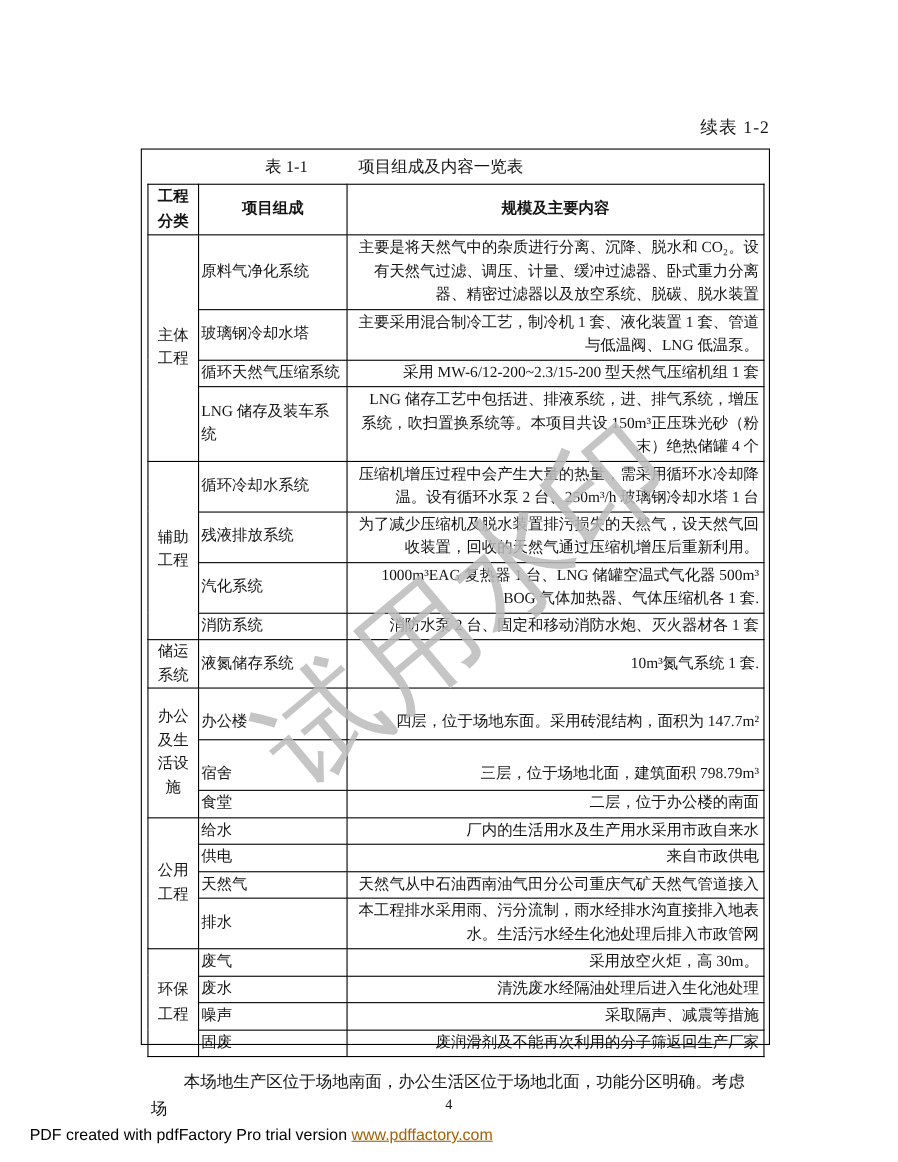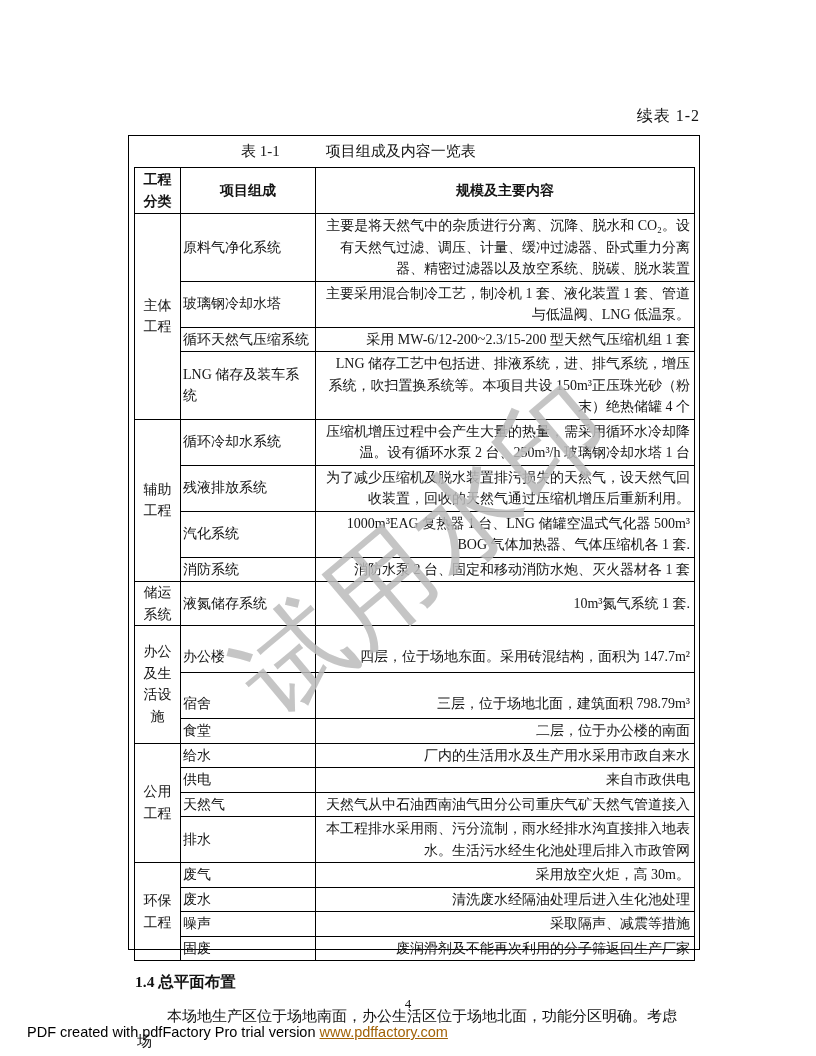--- a/index.html
+++ b/index.html
@@ -163,21 +163,20 @@
         <td class="name-cell">噪声</td>
         <td class="content-cell">采取隔声、减震等措施</td>
       </tr>
       <tr>
         <td class="name-cell">固废</td>
         <td class="content-cell">废润滑剂及不能再次利用的分子筛返回生产厂家</td>
       </tr>
     </tbody>
   </table>
 
-  <div class="section-heading">1.4 总平面布置</div>
   <div class="section-para">本场地生产区位于场地南面，办公生活区位于场地北面，功能分区明确。考虑场</div>
 </div>
 
 <div class="watermark">试用水印</div>
 
 <div class="page-number">4</div>
 
 <div class="pdf-footer">
   <span>PDF created with pdfFactory Pro trial version </span><a>www.pdffactory.com</a>
 </div>

